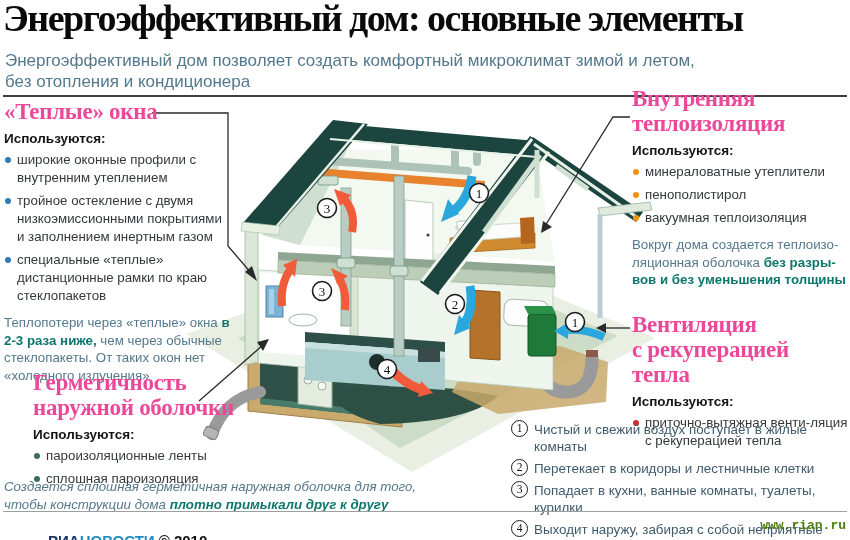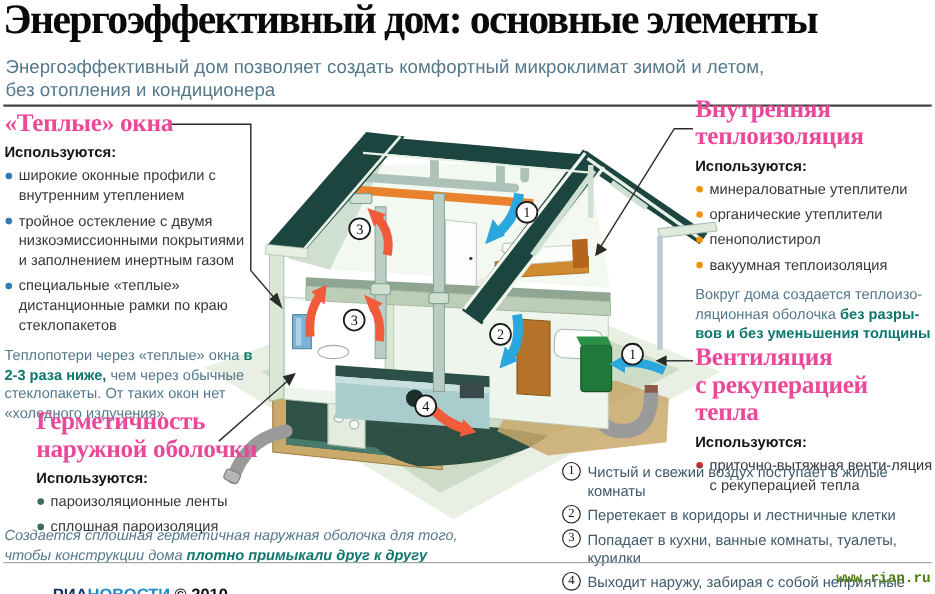--- a/index.html
+++ b/index.html
@@ -257,21 +257,20 @@
   </div>
   <div class="block note" style="left:4px;top:478px;width:432px;margin-top:0;font-style:italic;">
     <span>Создается сплошная герметичная наружная оболочка для того, чтобы конструкции дома </span><b>плотно примыкали друг к другу</b>
   </div>
 
   <div class="block" style="left:632px;top:86px;width:216px;">
     <h2><span>Внутренняя</span><br><span>теплоизоляция</span></h2>
     <div class="uses">Используются:</div>
     <ul class="blist c-orange">
       <li>минераловатные утеплители</li>
-      <li>органические утеплители</li>
       <li>пенополистирол</li>
       <li>вакуумная теплоизоляция</li>
     </ul>
     <div class="note"><span>Вокруг дома создается теплоизо-ляционная оболочка </span><b>без разры-вов и без уменьшения толщины</b></div>
   </div>
 
   <div class="block" style="left:632px;top:312px;width:216px;">
     <h2><span>Вентиляция</span><br><span>с рекуперацией тепла</span></h2>
     <div class="uses">Используются:</div>
     <ul class="blist c-red">

